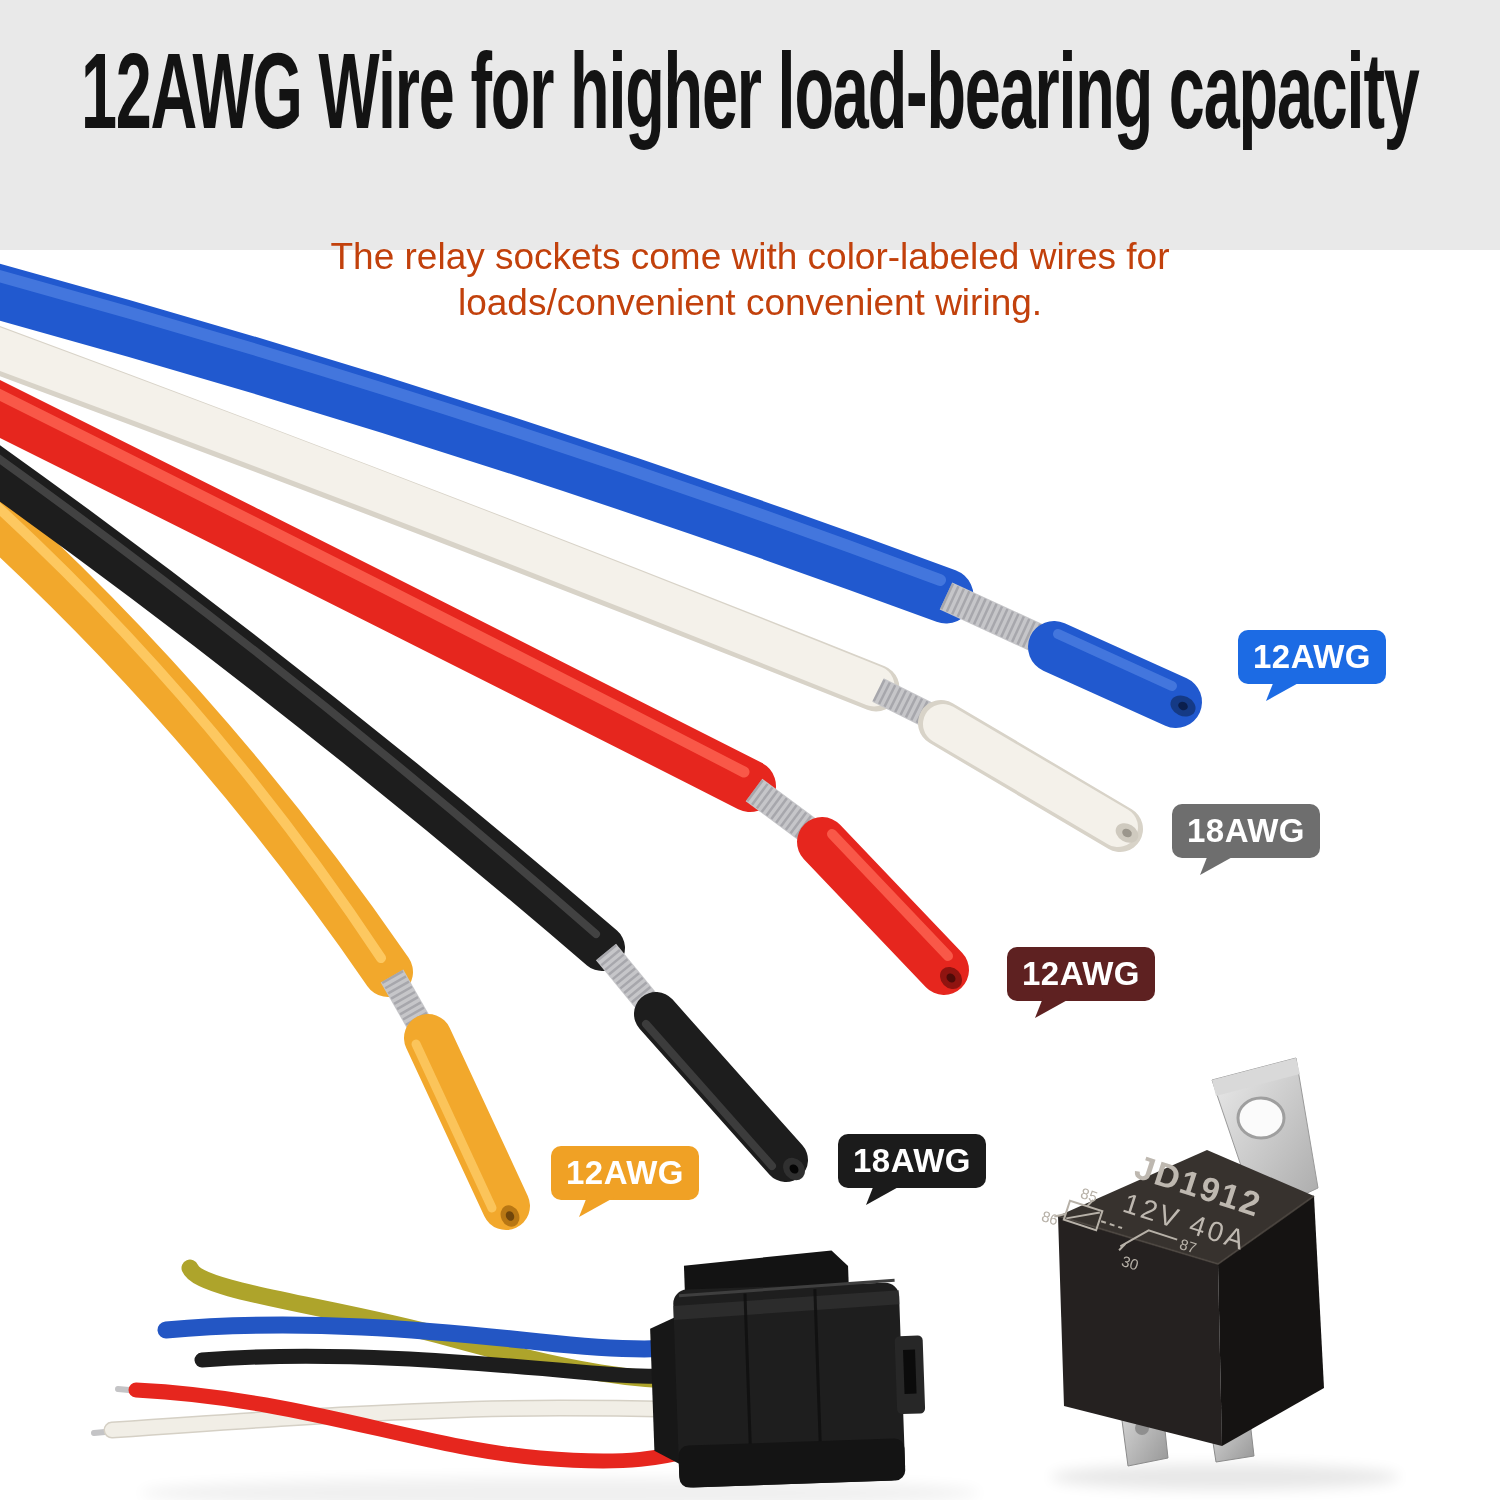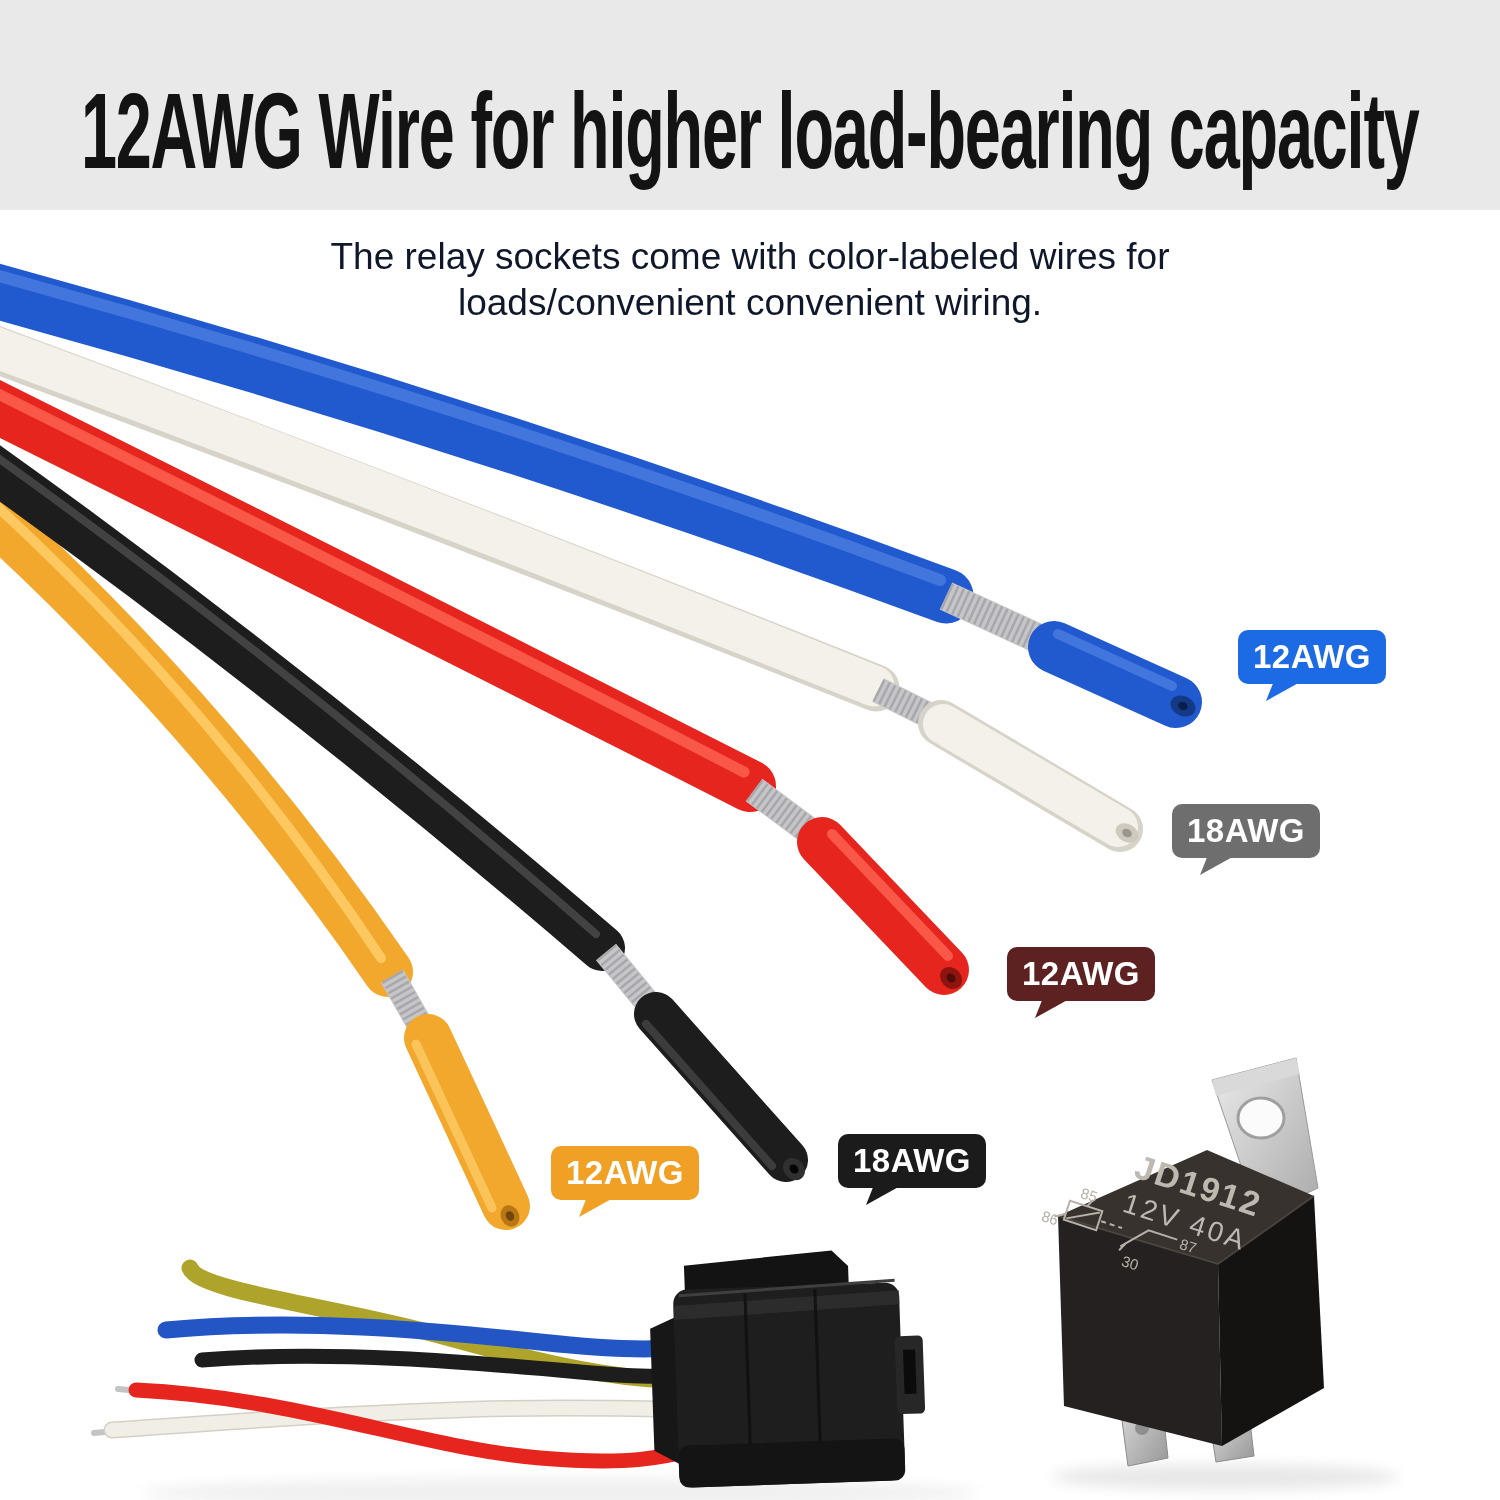--- a/index.html
+++ b/index.html
@@ -1,23 +1,23 @@
 <!DOCTYPE html>
 <html><head>
 <meta charset="utf-8">
 <style>
   html,body{margin:0;padding:0;}
   body{width:1500px;height:1500px;background:#fff;font-family:"Liberation Sans",sans-serif;}
   .canvas{position:relative;width:1500px;height:1500px;background:#ffffff;overflow:hidden;}
-  .header{position:absolute;top:0;left:0;width:100%;height:210px;background:#e9e9e9;
-          display:flex;align-items:center;justify-content:center;padding-top:50px;box-sizing:border-box;}
+  .header{position:absolute;top:0;left:0;width:100%;height:250px;background:#e9e9e9;
+          display:flex;justify-content:center;padding-top:28px;box-sizing:border-box;}
   .title{font-size:108px;font-weight:700;color:#131313;white-space:nowrap;
          transform:scaleX(.60);transform-origin:center;letter-spacing:-2px;}
   .subtitle{position:absolute;top:234px;left:0;width:100%;text-align:center;
-            font-size:37px;line-height:1.24;color:#0f172a;}
+            font-size:37px;line-height:1.24;color:#c2410c;}
   .art{position:absolute;top:0;left:0;width:1500px;height:1500px;}
   .bubble{position:absolute;height:54px;border-radius:10px;color:#ffffff;font-weight:700;
           font-size:33px;letter-spacing:.5px;display:flex;align-items:center;justify-content:center;
           padding:0 15px;z-index:5;box-sizing:border-box;min-width:128px;}
   .bubble .tail{position:absolute;left:28px;bottom:-17px;width:36px;height:20px;
                 clip-path:polygon(0 100%,22% 0,100% 0);}
 </style>
 </head>
 <body>
 

